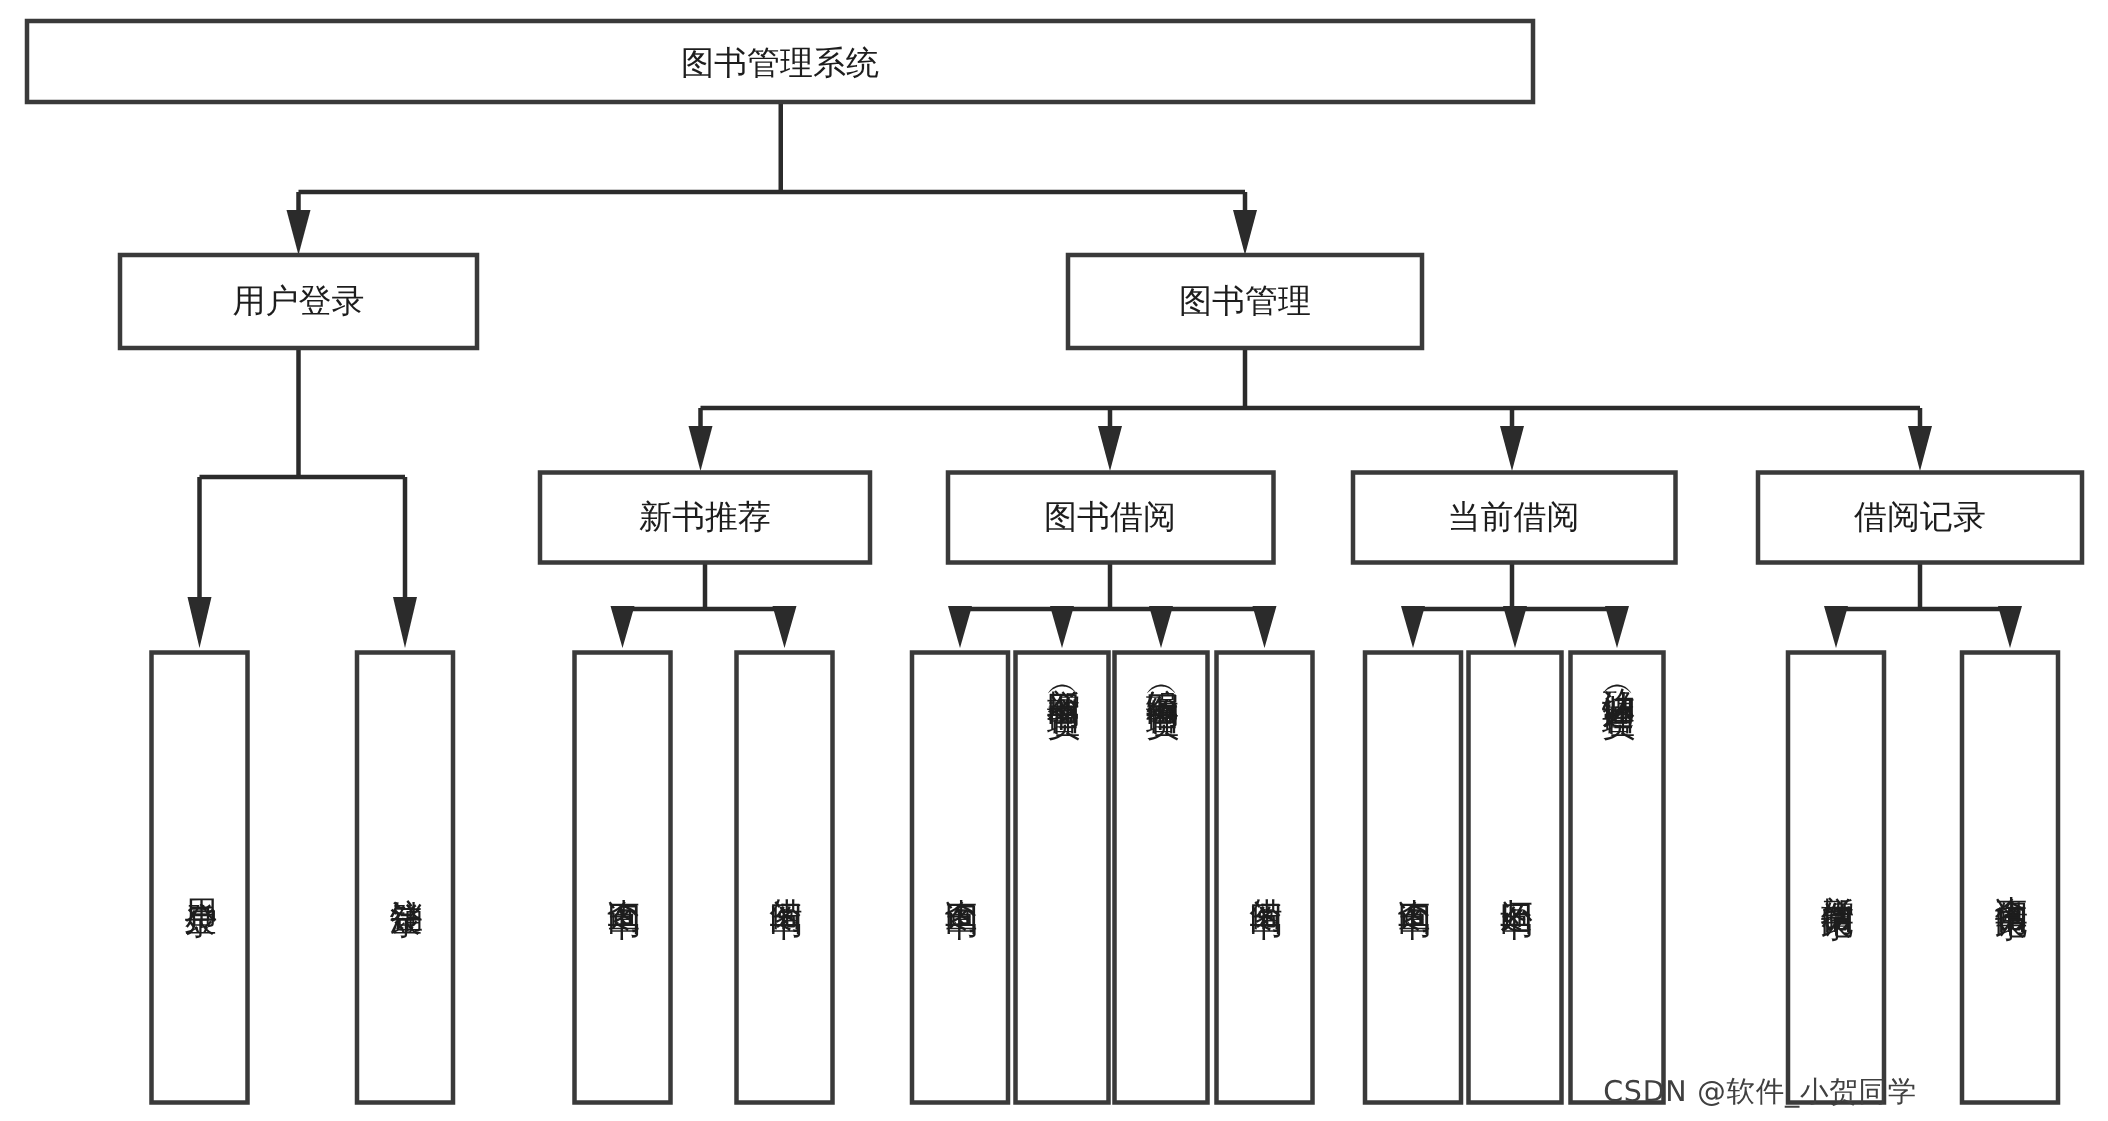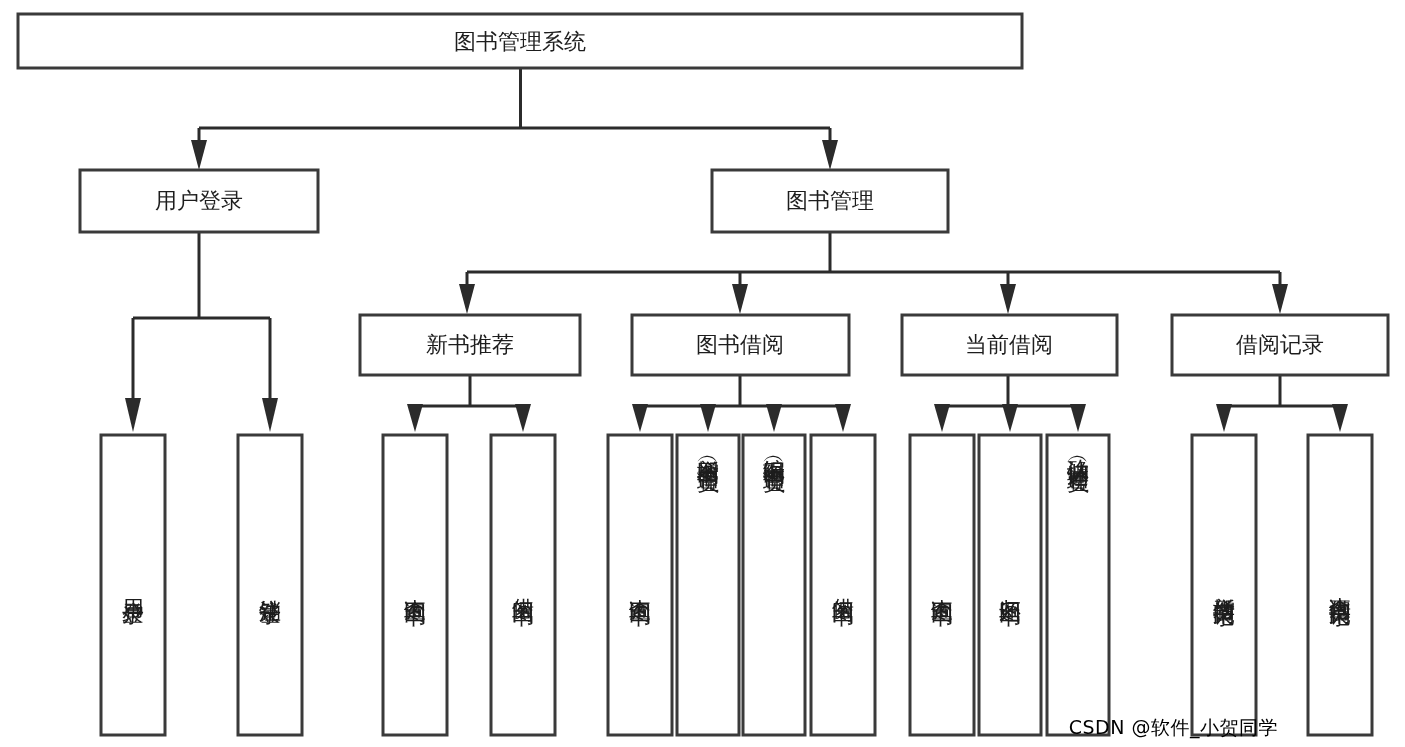--- a/index.html
+++ b/index.html
@@ -67,21 +67,21 @@
     justify-content: center;
   }
   .vlabel-wrap.align-middle { align-items: center; }
   .vlabel-wrap.align-top { align-items: flex-start; }
   #watermark {
     position: absolute;
     right: 8px;
     bottom: 6px;
     font-family: "DejaVu Sans", "Liberation Sans", sans-serif;
     font-size: 19px;
-    color: #000000;
+    color: #404040;
     white-space: nowrap;
     letter-spacing: 0.5px;
   }
 </style>
 </head>
 <body>
 
 <div id="diagram-root">
 
   <svg id="flowchart" viewBox="0 0 1405 747">

